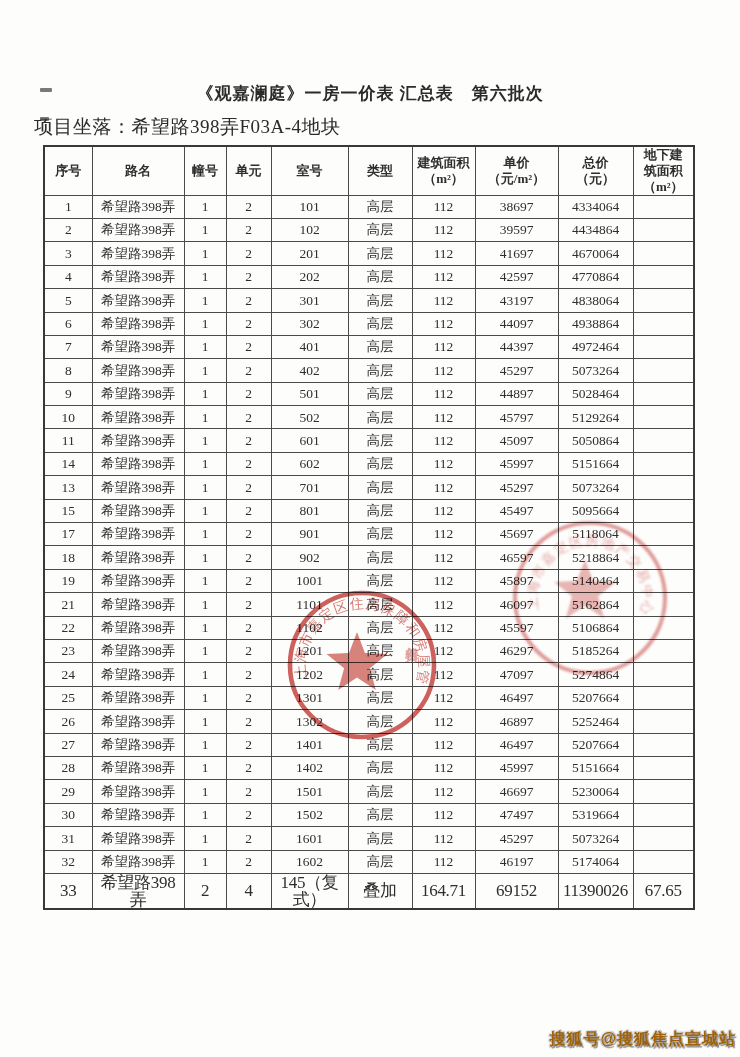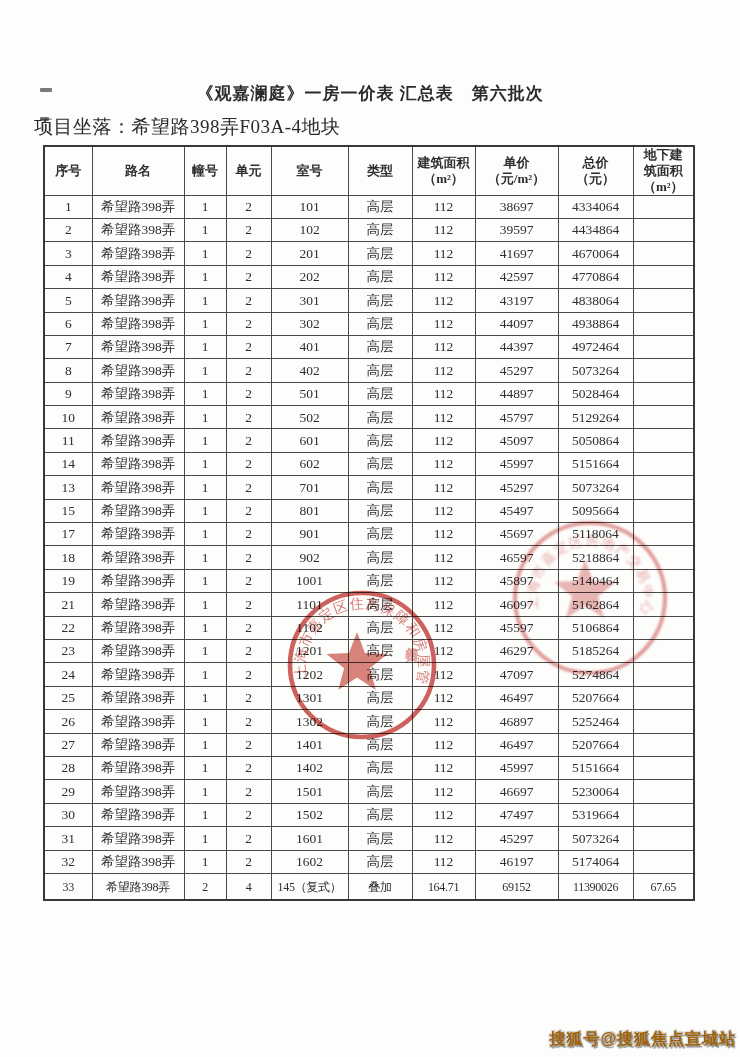--- a/index.html
+++ b/index.html
@@ -11,21 +11,21 @@
   .doc-subtitle{position:absolute;top:114px;left:34px;font-size:19px;font-weight:normal;letter-spacing:.5px;}
 
   .tbl-wrap{position:absolute;top:145px;left:43px;}
   table{border-collapse:collapse;table-layout:fixed;width:650px;border:2px solid #383838;}
   th,td{border:1px solid #4a4a4a;text-align:center;vertical-align:middle;
     overflow:hidden;padding:0 1px;color:#2e2e2e;}
   th{font-size:13px;font-weight:600;line-height:1.22;white-space:pre-line;height:46px;}
   td{font-size:13.5px;height:21.4px;line-height:1;}
   tbody tr{height:23.4px;}
   tbody tr:last-child{height:27px;}
-  tbody tr:last-child td{font-size:12px;letter-spacing:-.3px;text-align:center;}
+  tbody tr:last-child td{font-size:17px;letter-spacing:-.3px;text-align:center;}
 
   .stamps{position:absolute;top:0;left:0;pointer-events:none;mix-blend-mode:multiply;}
 
   .watermark{position:absolute;top:1029px;right:4px;font-family:"Liberation Sans","DejaVu Sans",sans-serif;
     font-size:16px;font-weight:bold;letter-spacing:1px;color:#a16207;
     text-shadow:1.5px 1.5px 1px #8f8f8f,-1px -1px 0 #e3e3e3,1px -1px 1px #b5b5b5,-1px 1px 1px #b5b5b5;}
 
   .scan-artifact{position:absolute;background:#4d4d4d;opacity:.75;border-radius:1px;}
   .artifact-1{left:40px;top:88px;width:12px;height:4px;}
   .artifact-2{left:40px;top:117px;width:9px;height:4px;}

